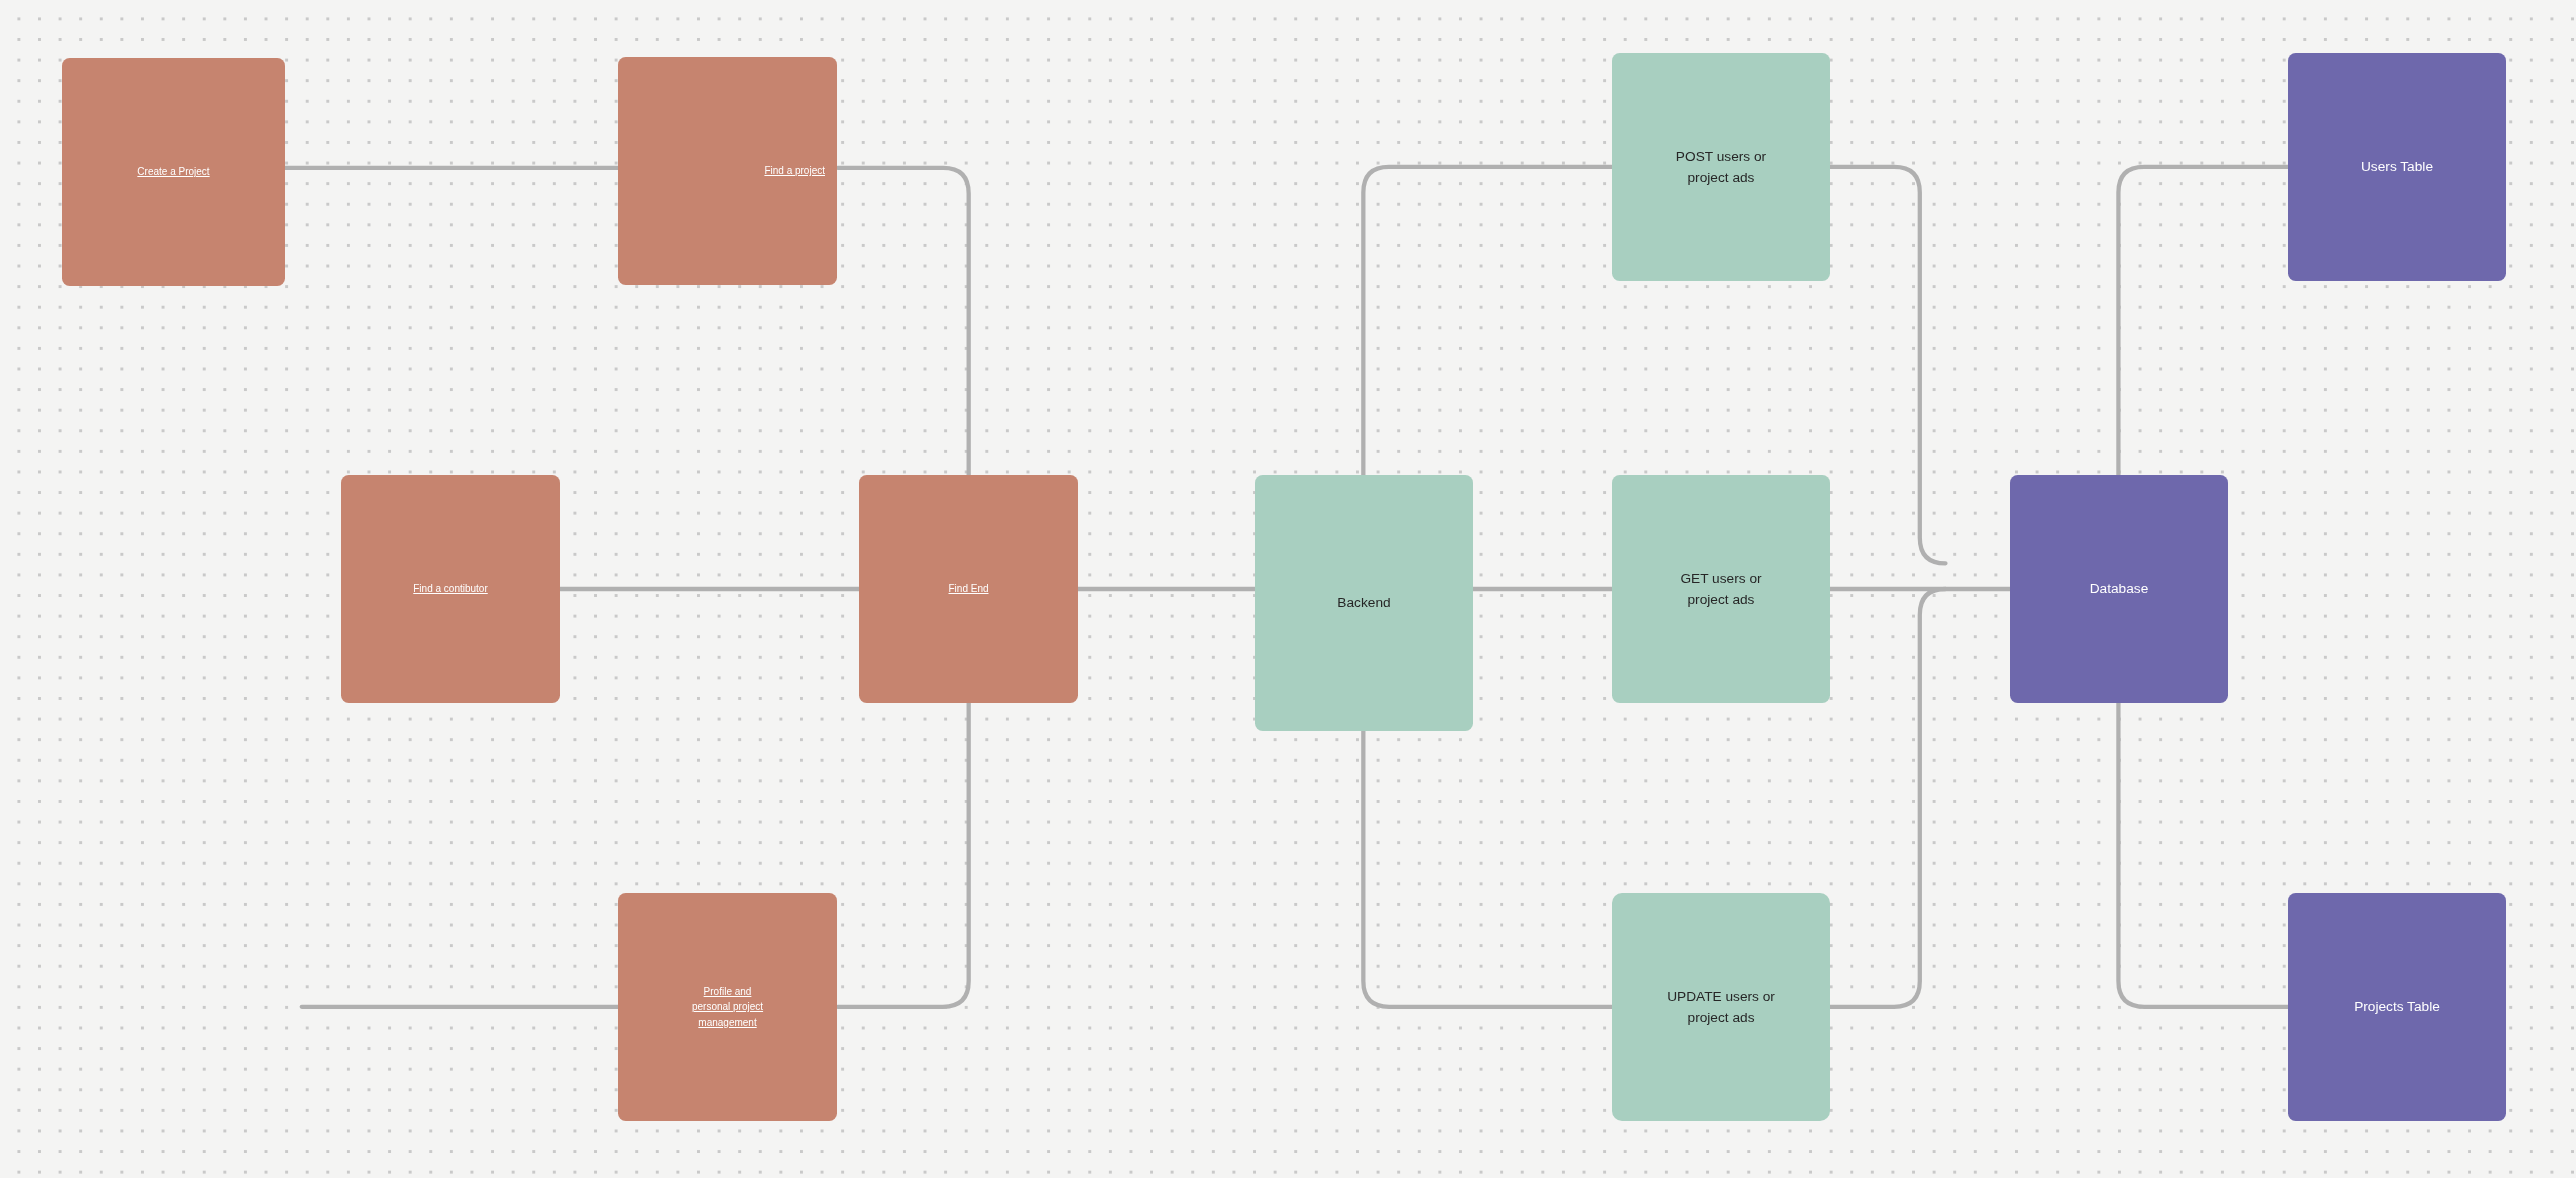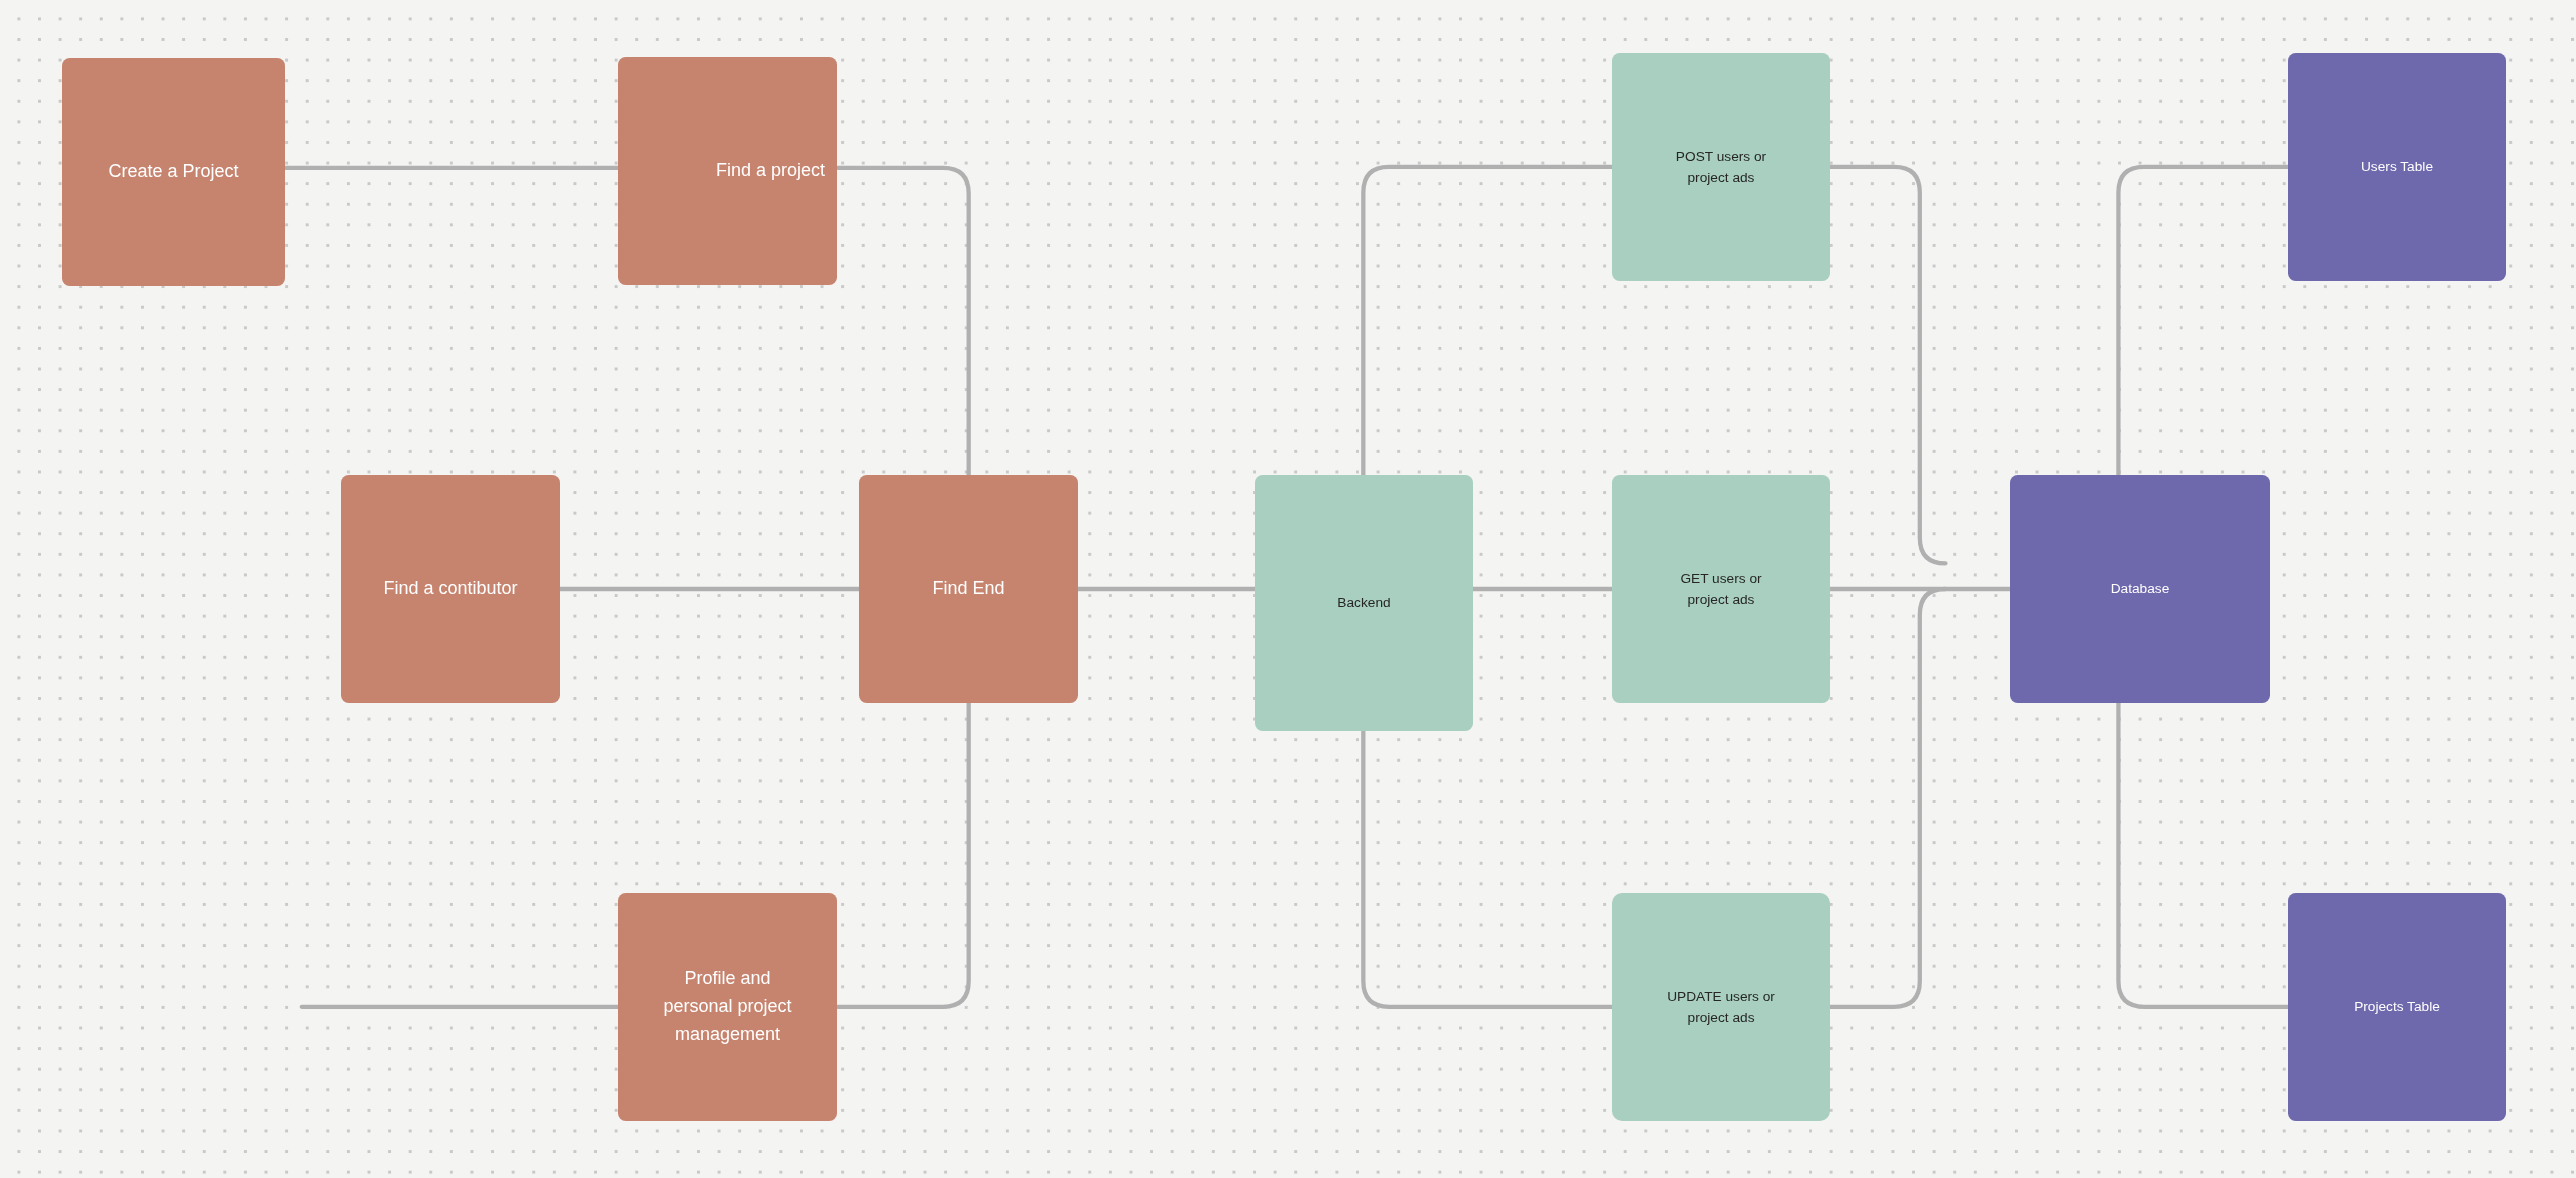--- a/index.html
+++ b/index.html
@@ -40,21 +40,21 @@
     padding: 5.1px 12px;
     z-index: 2;
   }
   .node .label {
     display: block;
     white-space: pre-line;
   }
   .n-frontend  { background: #c6846f; color: #ffffff; }
   .n-backend   { background: #a8cfc0; color: #262626; }
   .n-db        { background: #6e68ac; color: #ffffff; }
-  .fs-15 { font-size: 18px; }
+  .fs-15 { font-size: 10px; text-decoration: underline; }
   .fs-16 { font-size: 13.7px; }
 </style>
 </head>
 <body>
 
 <div id="canvas">
 
   <svg id="edges" viewBox="0 0 3008 1376" width="2576" height="1178" xmlns="http://www.w3.org/2000/svg">
     <g fill="none" stroke="#b0b0b0" stroke-width="5" stroke-linecap="round" stroke-linejoin="round">
 
@@ -124,21 +124,21 @@
   <div class="node n-backend" style="left:1612px; top:475px; width:218px; height:228px;">
     <span class="label fs-16">GET users or
 project ads</span>
   </div>
 
   <div class="node n-backend" style="left:1612px; top:893px; width:218px; height:228px;border-radius:10px;">
     <span class="label fs-16">UPDATE users or
 project ads</span>
   </div>
 
-  <div class="node n-db" style="left:2010px; top:475px; width:260px; height:228px;">
+  <div class="node n-db" style="left:2010px; top:475px; width:218px; height:228px;">
     <span class="label fs-16">Database</span>
   </div>
 
   <div class="node n-db" style="left:2288px; top:53px; width:218px; height:228px;align-items:center;">
     <span class="label fs-16">Users Table</span>
   </div>
 
   <div class="node n-db" style="left:2288px; top:893px; width:218px; height:228px;">
     <span class="label fs-16">Projects Table</span>
   </div>

